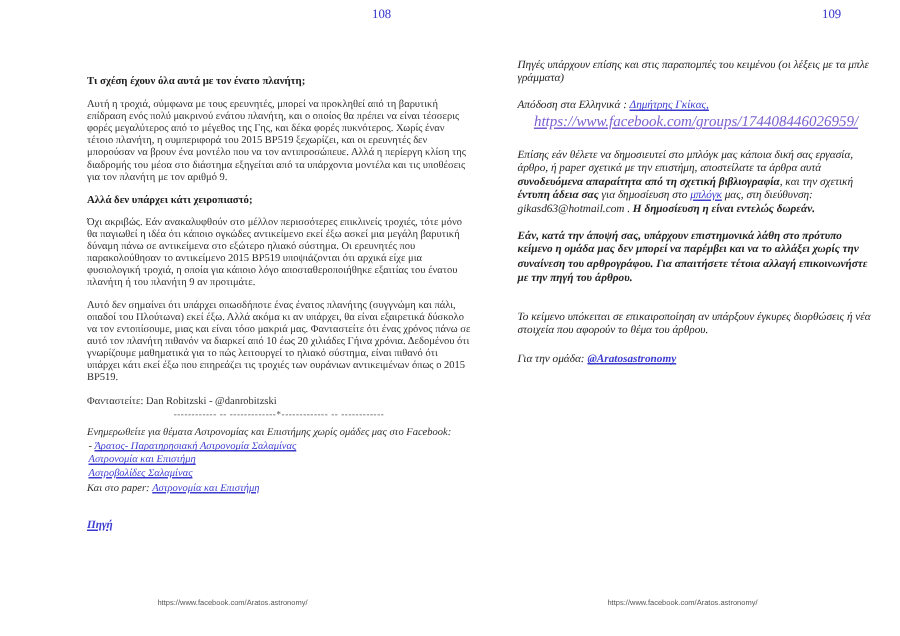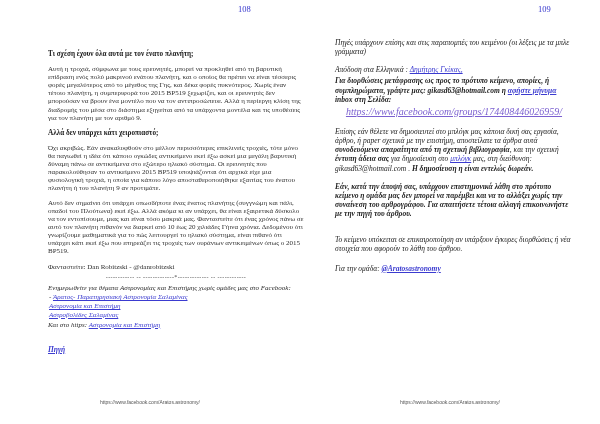--- a/index.html
+++ b/index.html
@@ -1,21 +1,21 @@
 <!DOCTYPE html>
 <html style="--page-number: #3333cc; --link: #3b3bd0; --link-purple: #7a5fd0; --text: #2e2e2e;"><head>
 <meta charset="utf-8">
 <style>
   html,body{margin:0;padding:0;}
   body{
     width:600px;height:424px;overflow:hidden;background:#ffffff;
     font-family:"Liberation Serif","DejaVu Serif",serif;
   }
   .spread{display:flex;width:600px;height:424px;}
-  .page{position:relative;width:300px;height:424px;box-sizing:border-box;}
+  .page{position:relative;width:300px;height:424px;box-sizing:border-box;margin-left:10px;}
   .page-number{
     position:absolute;top:4px;left:238px;font-size:8.5px;
     color:var(--page-number,#3333cc);
   }
   .content{position:absolute;color:var(--text,#2e2e2e);}
   
   .content-left{left:48px;top:50px;width:256px;font-size:7px;line-height:1.15;}
   .content-left p{margin:0 0 7px 0;}
   h3.h{font-size:7.2px;font-weight:700;margin:0 0 7px 0;color:#1c1c1c;}
   .author{margin-bottom:3px !important;}
@@ -72,45 +72,44 @@
       <div class="divider">------------ -- -------------*------------- -- ------------</div>
 
       <p class="intro">Ενημερωθείτε για θέματα Αστρονομίας και Επιστήμης χωρίς ομάδες μας στο Facebook:</p>
 
       <div class="link-list">
         <div class="link-row"><span>- </span><a class="glink">Άρατος- Παρατηρησιακή Αστρονομία Σαλαμίνας</a></div>
         <div class="link-row"><span></span><a class="glink">Αστρονομία και Επιστήμη</a></div>
         <div class="link-row"><span></span><a class="glink">Αστροβολίδες Σαλαμίνας</a></div>
       </div>
 
-      <p class="blog-line"><span>Και στο https: </span><a class="glink">Αστρονομία και Επιστήμη</a></p>
+      <p class="blog-line"><span>Και στο paper: </span><a class="glink">Αστρονομία και Επιστήμη</a></p>
 
       <p class="source-line"><a class="source-link">Πηγή</a></p>
     </div>
 
     <div class="footer">https://www.facebook.com/Aratos.astronomy/</div>
   </div>
 
   <div class="page">
     <div class="page-number">109</div>
 
     <div class="content content-right">
       <p>Πηγές υπάρχουν επίσης και στις παραπομπές του κειμένου (οι λέξεις με τα μπλε γράμματα)</p>
 
       <p class="trans-line"><span>Απόδοση στα Ελληνικά : </span><a class="glink">Δημήτρης Γκίκας,</a></p>
 
-      <p class="corrections"><span>Για διορθώσεις μετάφρασης ως προς το πρότυπο κείμενο, απορίες, ή συμπληρώματα, γράψτε μας: gikasd63@hotmail.com η </span><a class="glink">αφήστε μήνυμα</a><span> inbox στη Σελίδα:</span></p>
 
       <a class="group-url">https://www.facebook.com/groups/174408446026959/</a>
 
       <p><span>Επίσης εάν θέλετε να δημοσιευτεί στο μπλόγκ μας κάποια δική σας εργασία, άρθρο, ή paper σχετικά με την επιστήμη, αποστείλατε τα άρθρα αυτά </span><b>συνοδευόμενα απαραίτητα από τη σχετική βιβλιογραφία</b><span>, και την σχετική </span><b>έντυπη άδεια σας</b><span> για δημοσίευση στο </span><a class="glink">μπλόγκ</a><span> μας, στη διεύθυνση: gikasd63@hotmail.com . </span><b>Η δημοσίευση η είναι εντελώς δωρεάν.</b></p>
 
       <p class="errors">Εάν, κατά την άποψή σας, υπάρχουν επιστημονικά λάθη στο πρότυπο κείμενο η ομάδα μας δεν μπορεί να παρέμβει και να το αλλάξει χωρίς την συναίνεση του αρθρογράφου. Για απαιτήσετε τέτοια αλλαγή επικοινωνήστε με την πηγή του άρθρου.</p>
 
-      <p class="update">Το κείμενο υπόκειται σε επικαιροποίηση αν υπάρξουν έγκυρες διορθώσεις ή νέα στοιχεία που αφορούν το λάθη του άρθρου.</p>
+      <p class="update">Το κείμενο υπόκειται σε επικαιροποίηση αν υπάρξουν έγκυρες διορθώσεις ή νέα στοιχεία που αφορούν το θέμα του άρθρου.</p>
 
       <p><span>Για την ομάδα: </span><a class="glink team-link">@Aratosastronomy</a></p>
     </div>
 
     <div class="footer">https://www.facebook.com/Aratos.astronomy/</div>
   </div>
 
 </div>
 
 </body></html>

